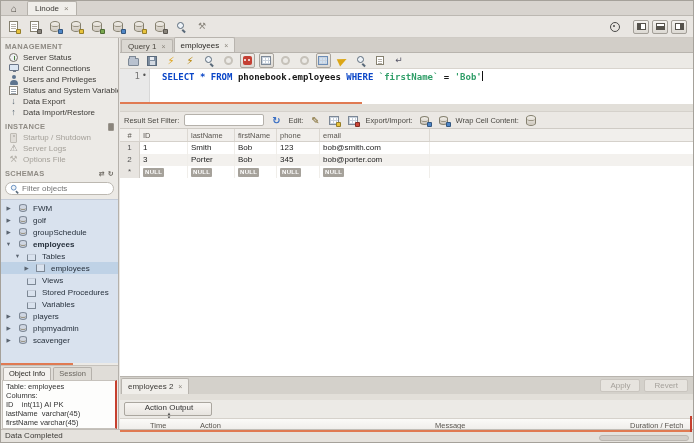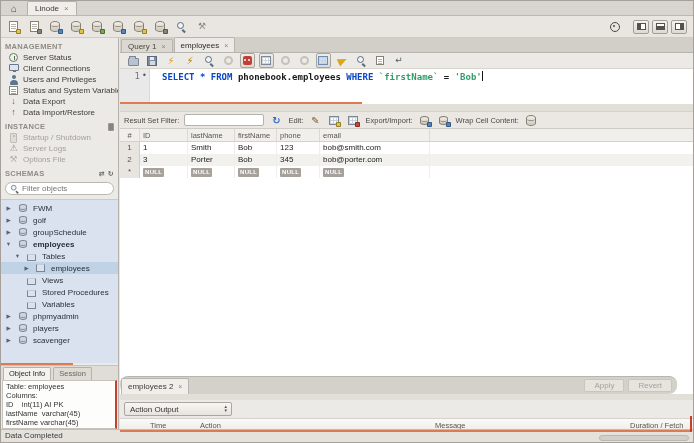--- a/index.html
+++ b/index.html
@@ -122,28 +122,28 @@
   .rsbar .ic-wrap { width:14px; height:14px; }
   .grid { position:absolute; left:0; right:0; top:91px; height:247px; background:#fff; }
   .ghead { display:flex; height:13px; background:#f1efec; border-bottom:1px solid #d5d1cb; }
   .hcell { font-size:7.5px; color:#5a5650; padding:2px 0 0 3px; border-right:1px solid #dcd8d2; overflow:hidden; white-space:nowrap; }
   .hcell.num { text-align:center; padding-left:0; }
   .grow { display:flex; height:12px; font-size:8px; color:#222; }
   .grow.alt { background:#f3f1ee; }
   .cell { padding:1px 0 0 3px; border-right:1px solid #f0eeea; overflow:hidden; white-space:nowrap; }
   .cell.num { background:#e8e5e1; color:#555; text-align:center; padding-left:0; border-right:1px solid #d0ccc6; }
   .nullb { display:inline-block; background:#a6a29b; color:#fff; font-size:6px; font-weight:bold; line-height:7px; padding:1px 2px; border-radius:1px; letter-spacing:.3px; }
-  .rtabrow { position:absolute; left:0; right:16px; top:338px; height:18px; background:#d4d1cb; border-top:1px solid #b8b4ae; display:flex; align-items:flex-end;border-radius:8px; }
+  .rtabrow { position:absolute; left:0; right:0; top:338px; height:18px; background:#d4d1cb; border-top:1px solid #b8b4ae; display:flex; align-items:flex-end; }
   .rtab { height:16px; background:#f0eeea; border:1px solid #b8b4ae; border-bottom:none; border-radius:2px 2px 0 0; font-size:8px; color:#3c3a36; padding:0 6px; display:flex; align-items:center; gap:5px; margin-left:1px; }
   .rtab .close { color:#8a857c; font-size:7px; }
   .rbtns { margin-left:auto; display:flex; gap:4px; padding:0 5px 2px 0; }
   .btn { font-size:8px; color:#a5a19b; background:#e7e4df; border:1px solid #c9c5bf; border-radius:2px; padding:1px 9px; }
   .split2 { position:absolute; left:0; right:0; top:356px; height:6px; background:#e2dfd9; }
   .aorow { position:absolute; left:0; right:0; top:362px; height:18px; background:#eceae6; display:flex; align-items:center; padding-left:4px; }
-  .combo { width:108px; height:14px; background:linear-gradient(#f8f6f3,#e7e4df); border:1px solid #aaa69f; border-radius:2px; font-size:8px; color:#333; display:flex; align-items:center; justify-content:space-between; padding:0 3px 0 5px; }
+  .combo { width:88px; height:14px; background:linear-gradient(#f8f6f3,#e7e4df); border:1px solid #aaa69f; border-radius:2px; font-size:8px; color:#333; display:flex; align-items:center; justify-content:space-between; padding:0 3px 0 5px;flex-direction:column; }
   .stepper { display:flex; flex-direction:column; font-size:4.5px; line-height:4px; color:#555; }
   .aoheader { position:absolute; left:0; right:0; top:380px; height:13px; background:linear-gradient(#fbfaf8,#efedea); border-top:1px solid #d5d1cb; border-bottom:1px solid #cfcbc5; display:flex; }
   .aocell { font-size:7.5px; color:#5a5650; padding:2px 0 0 3px; overflow:hidden; white-space:nowrap; }
 
   
   .statusbar { position:absolute; left:0; bottom:0; right:0; height:13px; background:#e5e2dd; border-top:1px solid #c1bdb7; font-size:8px; color:#3c3a36; padding:1px 0 0 4px; }
   .orange2 { position:absolute; left:119px; right:1px; top:429px; height:2px; background:#e07a52; }
   .redv2 { position:absolute; right:1px; top:415px; width:2px; height:16px; background:#c6402e; }
   .hthumb { position:absolute; left:598px; top:434px; width:90px; height:6px; background:#d2cec9; border:1px solid #bbb7b1; border-radius:3px; }
 </style>
@@ -382,28 +382,28 @@
           <span class="ic-wrap">
             <span class="ic ic-folder tree"></span>
           </span>
           <span>Variables</span>
         </div>
         <div class="t-item" style="padding-left: 4px;">
           <span class="exp">▶</span>
           <span class="ic-wrap">
             <span class="ic ic-cyl tree"></span>
           </span>
-          <span>phpmyadmin</span>
+          <span>players</span>
         </div>
         <div class="t-item" style="padding-left: 4px;">
           <span class="exp">▶</span>
           <span class="ic-wrap">
             <span class="ic ic-cyl tree"></span>
           </span>
-          <span>players</span>
+          <span>phpmyadmin</span>
         </div>
         <div class="t-item" style="padding-left: 4px;">
           <span class="exp">▶</span>
           <span class="ic-wrap">
             <span class="ic ic-cyl tree"></span>
           </span>
           <span>scavenger</span>
         </div>
       </div>
 

